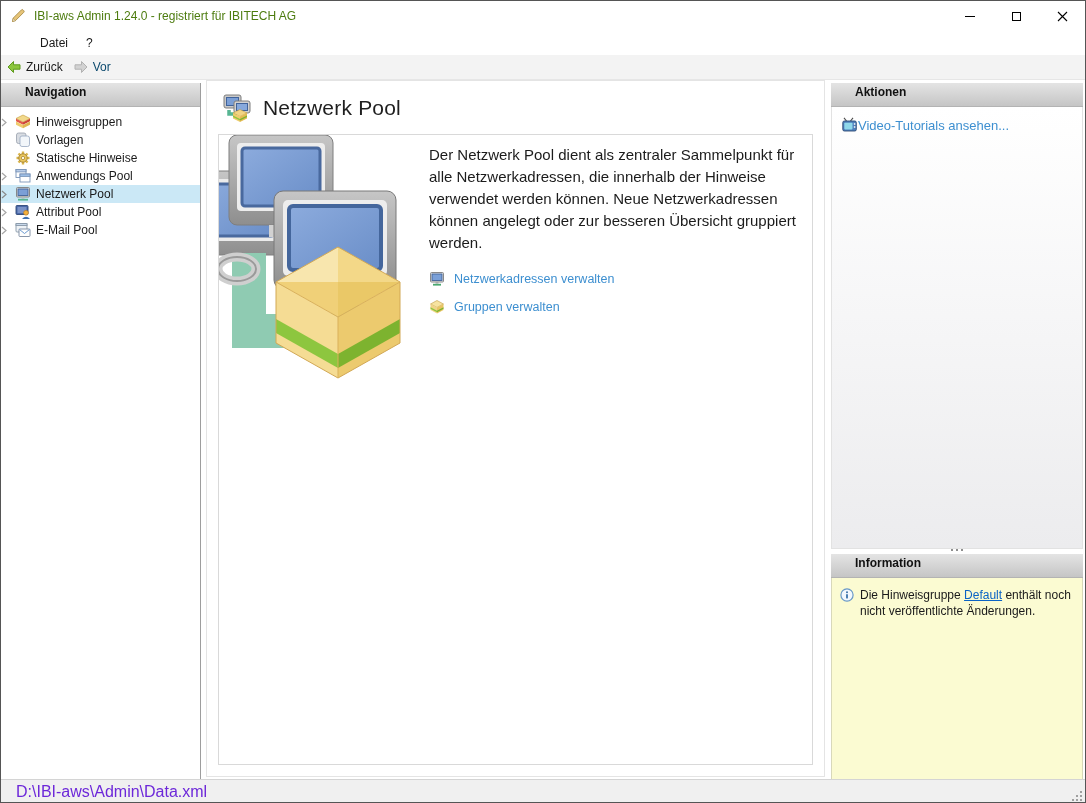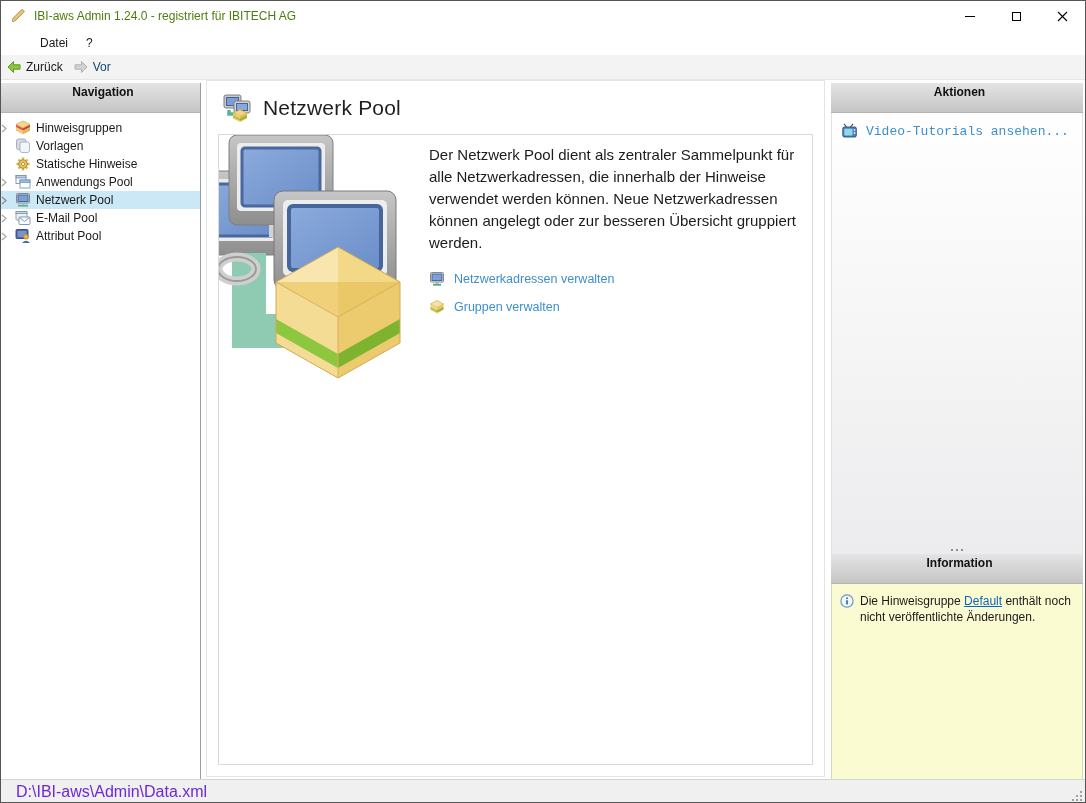--- a/index.html
+++ b/index.html
@@ -21,24 +21,24 @@
   
   .menubar { position:absolute; left:0; top:30px; width:100%; height:24px; background:#fff; display:flex; align-items:center;margin-left:25px; }
   .menu-item { padding:0 9px; height:22px; line-height:22px; }
   .menu-item:first-child { margin-left:5px; }
   
   .toolbar { position:absolute; left:0; top:54px; width:100%; height:25px; background:#f3f3f3; border-bottom:1px solid #e6e6e6; display:flex; align-items:center; }
   .tool-btn { display:flex; align-items:center; gap:4px; padding:0 5px; height:23px; }
   .tool-btn.disabled { color:#0c4a6e; }
   
   .panel-header {
-    height:30px; line-height:19px; padding-left:5px;
+    height:24px; line-height:19px; padding-left:24px;
     background:linear-gradient(#e4e4e4,#c5c5c5);
     border-bottom:1px solid #b3b3b3;
-    font-weight:bold; font-size:12px; color:#111;text-align:center;
+    font-weight:bold; font-size:12px; color:#111;
   }
   
   .nav-panel { position:absolute; left:0; top:82px; width:200px; height:696px; background:#fff; border-right:1px solid #9d9d9d; }
   .tree { padding-top:6px; }
   .tree-row { display:flex; align-items:center; height:18px; cursor:default; }
   .tree-row.selected { background:#cbe8f6; }
   .chev { width:14px; display:flex; align-items:center; justify-content:flex-start; flex:none; }
   .tree-ico { width:16px; height:16px; flex:none; margin-right:5px; }
   .tree-label { white-space:nowrap; }
   
@@ -48,21 +48,21 @@
   .content-box { position:absolute; left:11px; right:11px; top:53px; bottom:11px; border:1px solid #d9d9d9; overflow:hidden; }
   .illustration { position:absolute; left:0; top:0; }
   .content-text { position:absolute; left:210px; top:9px; width:382px; }
   .description { font-size:15px; line-height:22px; color:#1b1b1b; }
   .link-row { display:flex; align-items:center; gap:9px; margin-top:8px; height:20px; }
   .link-row:first-of-type { margin-top:15px; }
   .blue-link { color:#3d8fd0; font-size:12.5px; text-decoration:none; cursor:pointer; }
   
   .actions-panel { position:absolute; left:830px; top:82px; width:252px; height:462px; }
   .actions-body { height:442px; background:linear-gradient(#ffffff,#ececee); border:1px solid #e2e2e2; border-top:none; }
-  .action-link { display:flex; align-items:center; gap:8px; padding:10px 0 0 10px;font-family:Liberation Mono, monospace; }
+  .action-link { display:flex; align-items:center; padding:10px 0 0 10px; }
   .action-link .blue-link { font-size:13px; }
   .splitter { position:absolute; left:830px; top:544px; width:252px; height:9px; display:flex; align-items:center; justify-content:center; gap:3px; cursor:row-resize; }
   .splitter i { width:2px; height:2px; background:#8f8f8f; display:block; }
   .info-panel { position:absolute; left:830px; top:553px; width:252px; height:223px; }
   .info-body { height:203px; background:#fbfbd2; border:1px solid #d8d8ba; border-top:none; padding:9px 8px 0 8px; font-size:12px; line-height:16px; }
   .info-flex { display:flex; gap:6px; }
   .info-ico { flex:none; margin-top:1px; }
   .info-link { color:#0b63c5; text-decoration:underline; cursor:pointer; }
   
   .statusbar { position:absolute; left:0; top:778px; width:100%; height:25px; background:#f0f0f0; border-top:1px solid #d4d4d4; display:flex; align-items:center; }
@@ -189,41 +189,41 @@
         <span class="tree-label">Netzwerk Pool</span>
       </div>
 
       <div class="tree-row">
         <span class="chev">
             <svg width="6" height="9" viewBox="0 0 6 9">
               <path d="M1 1 L5 4.5 L1 8" stroke="#a6a6a6" fill="none" stroke-width="1.2"></path>
             </svg>
           </span>
         <svg class="tree-ico" viewBox="0 0 16 16">
+          <rect x="1" y="1.5" width="12" height="9" rx="1" fill="#4a68a8" stroke="#2e4878" stroke-width="0.9"></rect>
+          <rect x="2.5" y="3" width="9" height="6" fill="#7b93c8"></rect>
+          <path d="M7 15 Q11 10.5 15 15 Z" fill="#3f6fae"></path>
+          <circle cx="11" cy="8.8" r="2.4" fill="#f4b13e" stroke="#c08020" stroke-width="0.7"></circle>
+        </svg>
+        <span class="tree-label">Attribut Pool</span>
+      </div>
+
+      <div class="tree-row">
+        <span class="chev">
+            <svg width="6" height="9" viewBox="0 0 6 9">
+              <path d="M1 1 L5 4.5 L1 8" stroke="#a6a6a6" fill="none" stroke-width="1.2"></path>
+            </svg>
+          </span>
+        <svg class="tree-ico" viewBox="0 0 16 16">
           <rect x="1" y="1.5" width="11" height="8.5" rx="1" fill="#eef2f6" stroke="#8898a8" stroke-width="0.9"></rect>
           <rect x="1" y="1.5" width="11" height="2" fill="#c8d8ea" stroke="#8898a8" stroke-width="0.9"></rect>
           <rect x="4" y="7" width="11" height="7.5" rx="0.8" fill="#fdfdfd" stroke="#7a8aa0" stroke-width="0.9"></rect>
           <path d="M4.5 7.5 L9.5 11.5 L14.5 7.5" fill="none" stroke="#6b9bd2" stroke-width="1"></path>
         </svg>
         <span class="tree-label">E-Mail Pool</span>
-      </div>
-
-      <div class="tree-row">
-        <span class="chev">
-            <svg width="6" height="9" viewBox="0 0 6 9">
-              <path d="M1 1 L5 4.5 L1 8" stroke="#a6a6a6" fill="none" stroke-width="1.2"></path>
-            </svg>
-          </span>
-        <svg class="tree-ico" viewBox="0 0 16 16">
-          <rect x="1" y="1.5" width="12" height="9" rx="1" fill="#4a68a8" stroke="#2e4878" stroke-width="0.9"></rect>
-          <rect x="2.5" y="3" width="9" height="6" fill="#7b93c8"></rect>
-          <path d="M7 15 Q11 10.5 15 15 Z" fill="#3f6fae"></path>
-          <circle cx="11" cy="8.8" r="2.4" fill="#f4b13e" stroke="#c08020" stroke-width="0.7"></circle>
-        </svg>
-        <span class="tree-label">Attribut Pool</span>
       </div>
 
     </div>
   </div>
 
   <div class="main-panel">
     <div class="main-header">
       <svg width="30" height="30" viewBox="0 0 30 30">
         <rect x="1" y="2" width="17" height="13" rx="2" fill="#c9c9c9" stroke="#7e7e7e"></rect>
         <rect x="3.5" y="4.5" width="12" height="8" fill="#7b9fd6" stroke="#41639a"></rect>

